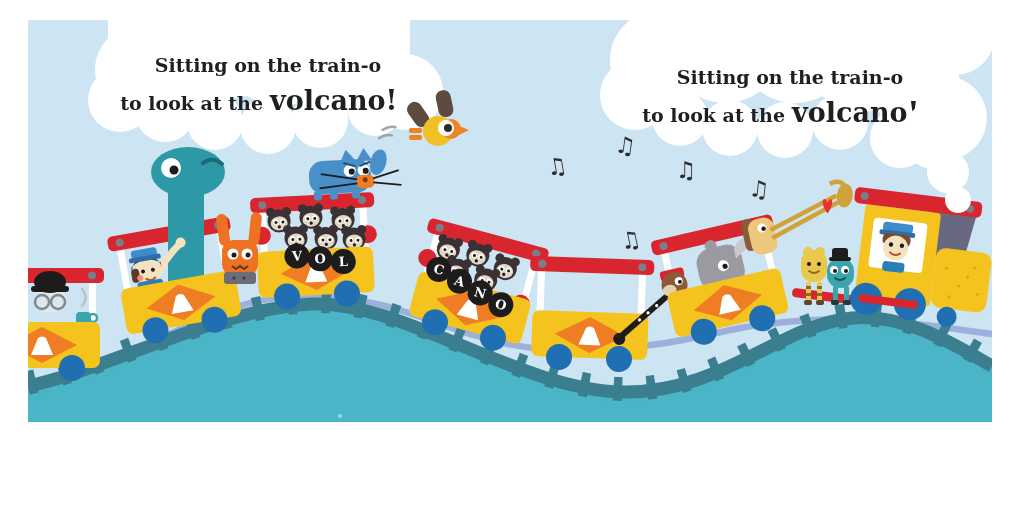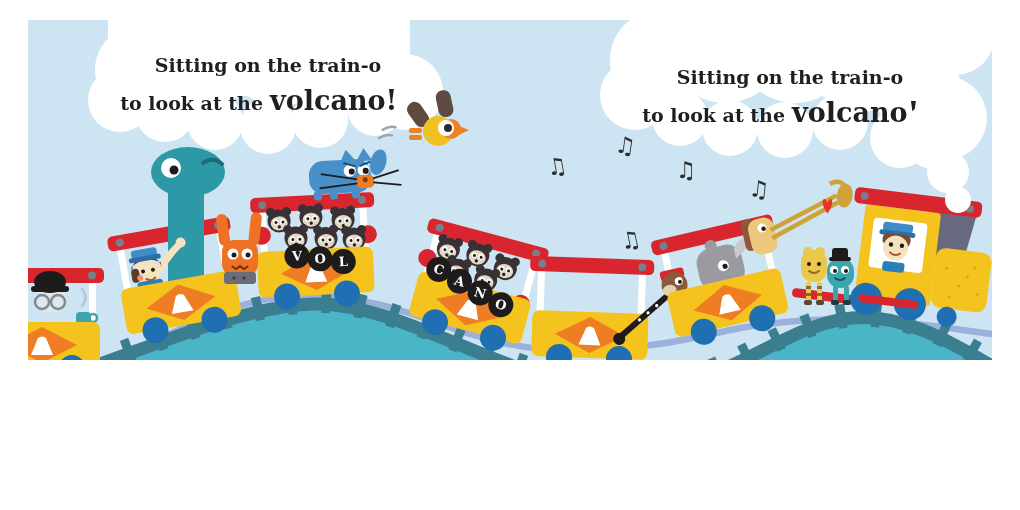--- a/index.html
+++ b/index.html
@@ -1,16 +1,16 @@
 <!DOCTYPE html>
 <html><head>
 <meta charset="utf-8">
 <style>
   html,body{margin:0;padding:0;background:#ffffff;}
-  .page{position:relative;width:1020px;height:360px;background:#ffffff;overflow:hidden;
+  .page{position:relative;width:1020px;height:422px;background:#ffffff;overflow:hidden;
         font-family:"DejaVu Serif","Liberation Serif",serif;}
   svg{display:block;}
   .bubble-line1{font:bold 19px "DejaVu Serif","Liberation Serif",serif;fill:#1f1f1f;}
   .bubble-prefix{font:bold 19px "DejaVu Serif","Liberation Serif",serif;fill:#1f1f1f;}
   .bubble-emph{font:bold 27px "DejaVu Serif","Liberation Serif",serif;fill:#1f1f1f;}
   .note{font:bold 23px "DejaVu Sans","Liberation Sans",sans-serif;fill:#2f2c2c;}
   .disc-letter{font:bold 13px "DejaVu Serif","Liberation Serif",serif;fill:#ffffff;text-anchor:middle;}
 </style>
 </head>
 <body>

